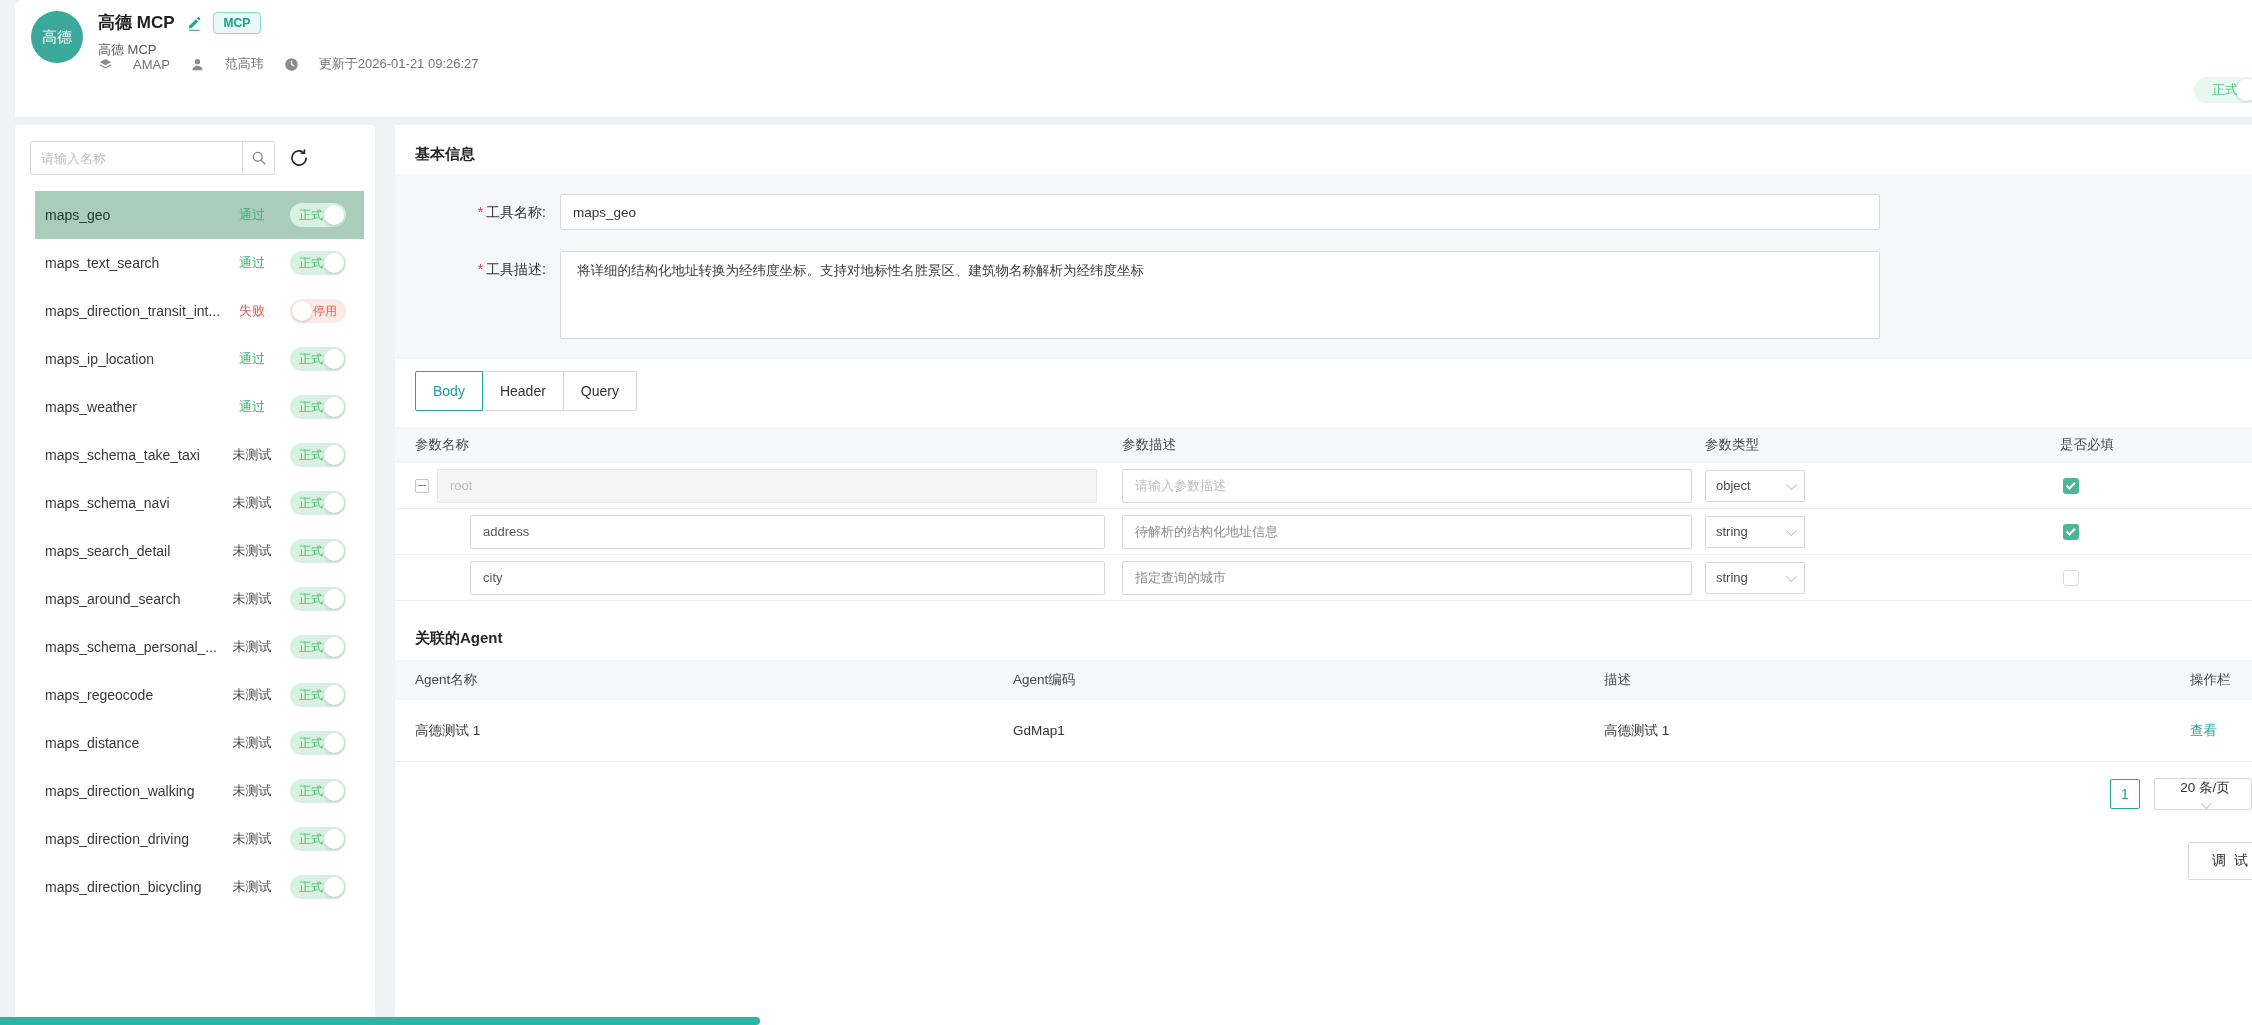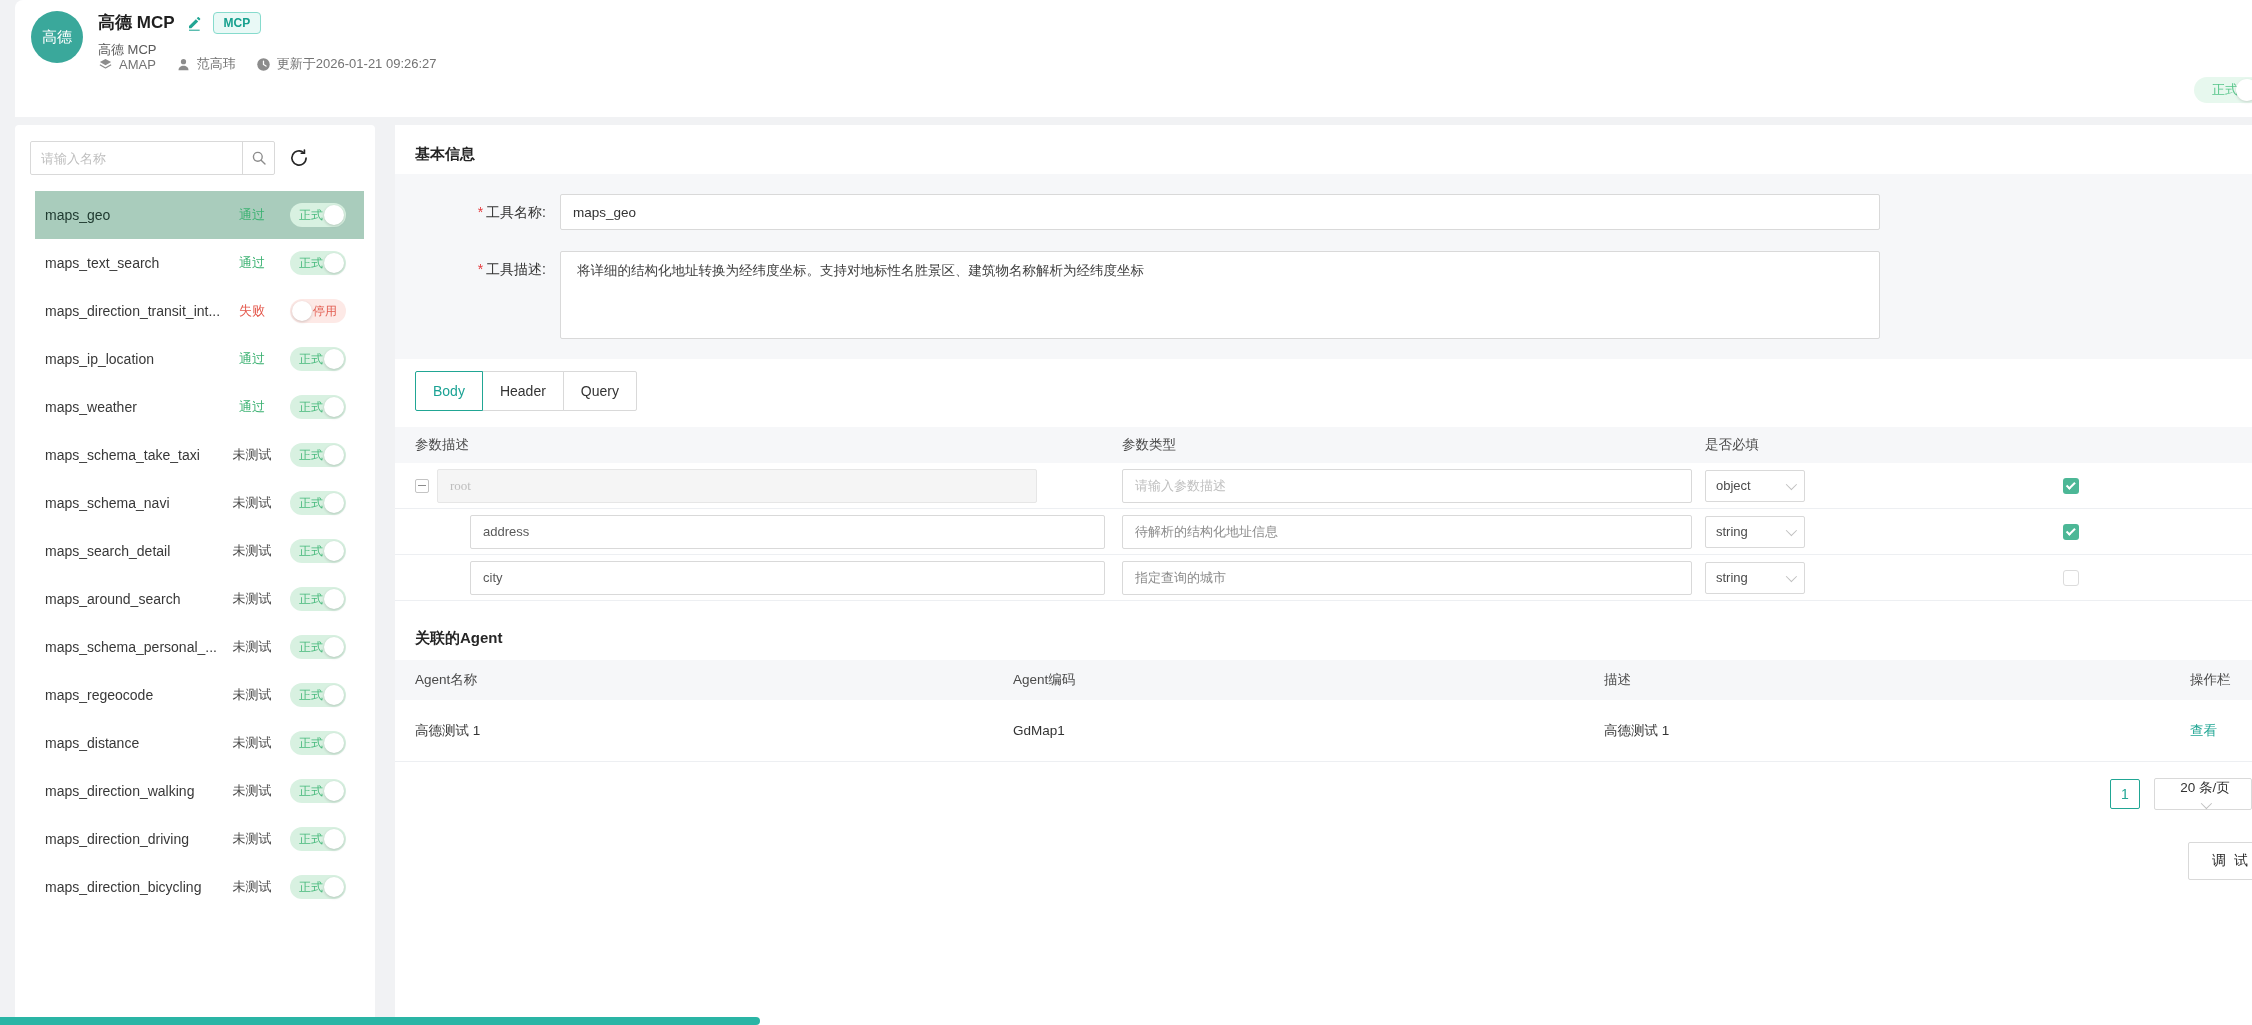--- a/index.html
+++ b/index.html
@@ -19,21 +19,21 @@
   .head-text { margin-left:15px; }
   .title-row { display:flex; align-items:center; gap:10px; }
   .app-title { font-size:17px; font-weight:bold; color:#1f1f1f; }
   .edit-icon { display:inline-flex; cursor:pointer; margin-left:2px; }
   .mcp-tag { height:22px; padding:0 10px; display:inline-flex; align-items:center;
              border:1px solid #86dbcd; background:#e9f9f6; color:#17a08e;
              border-radius:4px; font-size:12px; font-weight:bold; }
   .subtitle { margin-top:7px; font-size:13px; color:#595959; }
   .meta-row { position:absolute; left:83px; top:55px; display:flex; align-items:center;
               gap:20px; font-size:13px; color:#737373; }
-  .meta-item { display:flex; align-items:center; gap:6px; }
+  .meta-item { display:flex; align-items:center; gap:20px; }
   .hdr-switch { position:absolute; right:-30px; top:77px; width:88px; height:26px;
                 border-radius:13px; background:#e7f8ee; display:flex; align-items:center;
                 padding-left:18px; color:#57c68b; font-size:13px; }
   .hdr-switch .knob { position:absolute; left:42px; top:2px; width:22px; height:22px;
                 border-radius:50%; background:#fff; box-shadow:0 1px 3px rgba(0,0,0,.15); }
   
   .sidebar-card { left:15px; top:125px; width:360px; height:936px; border-radius:4px 4px 0 0; overflow:hidden; }
   .search-row { display:flex; align-items:center; margin:16px 15px 0 15px; }
   .search-box { display:flex; width:245px; height:34px; border:1px solid #d9d9d9; border-radius:2px; background:#fff; }
   .search-box input { flex:1; border:none; outline:none; padding:0 10px; font-size:13px; color:#333;
@@ -85,21 +85,21 @@
   .param-table { margin-top:16px; }
   .grid-p { display:grid; grid-template-columns:707px 583px 355px auto; padding-left:20px; align-items:center; }
   .thead { background:#f6f7f9; height:36px; font-size:13.5px; color:#4a4a4a; font-weight:500; }
   .param-row { height:46px; border-bottom:1px solid #edeff2; }
   .cell { display:flex; align-items:center; }
   .minus-btn { width:14px; height:14px; border:1px solid #c4c4c4; border-radius:2px; margin-right:8px;
                display:flex; align-items:center; justify-content:center; cursor:pointer; flex:none; }
   .minus-bar { width:8px; height:0; border-top:1.5px solid #8c8c8c; }
   .p-name { height:34px; border:1px solid #d9d9d9; border-radius:2px; padding:0 12px;
             font-size:13px; color:#595959; font-family:inherit; outline:none; background:#fff; }
-  .p-name.root { width:600px; background:#f5f5f5; border-color:#e6e6e6; color:#bdbdbd;font-family:Liberation Serif, serif; }
+  .p-name.root { width:660px; background:#f5f5f5; border-color:#e6e6e6; color:#bdbdbd; }
   .p-name.child { width:635px; margin-left:55px; }
   .p-desc { width:570px; height:34px; border:1px solid #d9d9d9; border-radius:2px; padding:0 12px;
             font-size:13px; color:#8c8c8c; font-family:inherit; outline:none; background:#fff; }
   .p-desc::placeholder, .p-name::placeholder { color:#bfbfbf; }
   .select-box { width:100px; height:32px; border:1px solid #d9d9d9; border-radius:2px; background:#fff;
                 display:flex; align-items:center; justify-content:space-between; padding:0 10px;
                 font-size:13px; color:#4a4a4a; cursor:pointer; }
   .chev { width:8px; height:8px; border-right:1.5px solid #c0c0c0; border-bottom:1.5px solid #c0c0c0;
           transform:rotate(45deg) translateY(-2px); }
   .checkbox { width:16px; height:16px; border-radius:3px; margin-left:3px; cursor:pointer;
@@ -350,20 +350,21 @@
 
 
   <div class="tab-group">
       <div class="tab active">Body</div>
       <div class="tab">Header</div>
       <div class="tab">Query</div>
     </div>
 
   <div class="param-table">
     <div class="grid-p thead">
+        <div class="cell">参数名称</div>
         <div class="cell">参数描述</div>
         <div class="cell">参数类型</div>
         <div class="cell">是否必填</div>
       </div>
     <div>
         <div class="grid-p param-row">
           <div class="cell">
             <span class="minus-btn">
               <span class="minus-bar"></span>
             </span>

